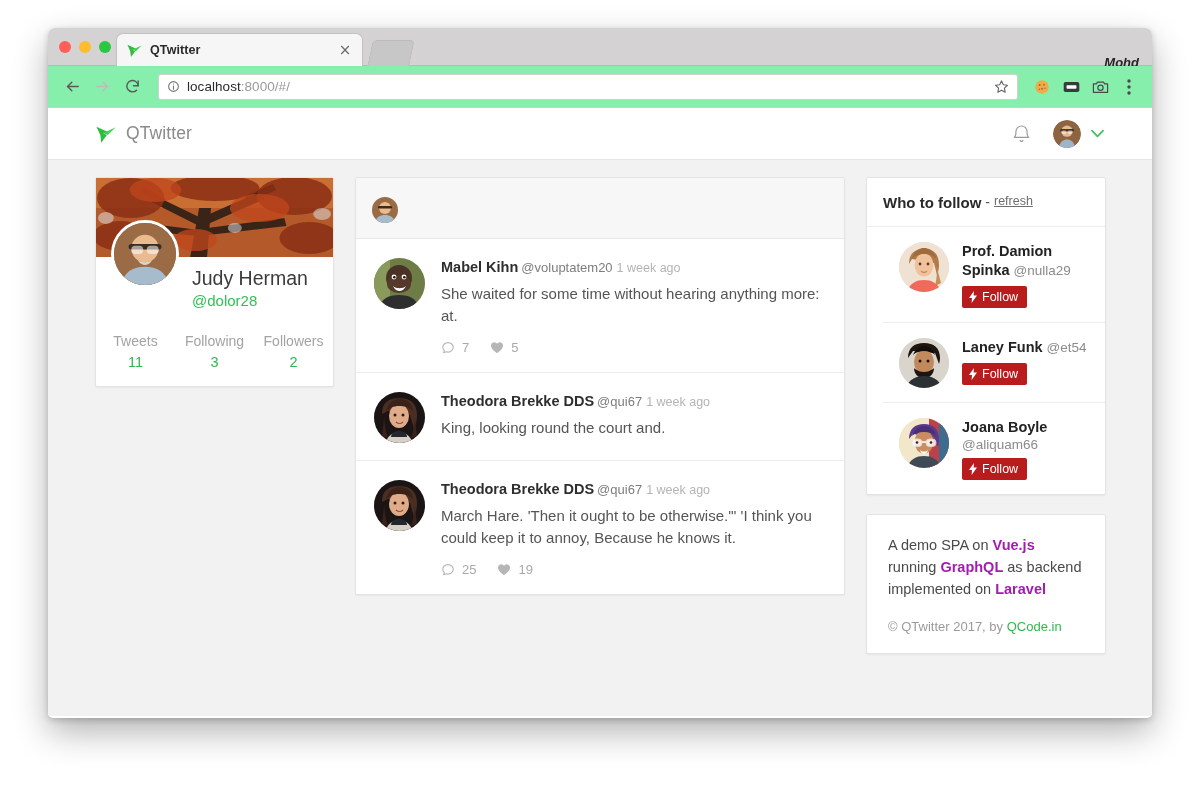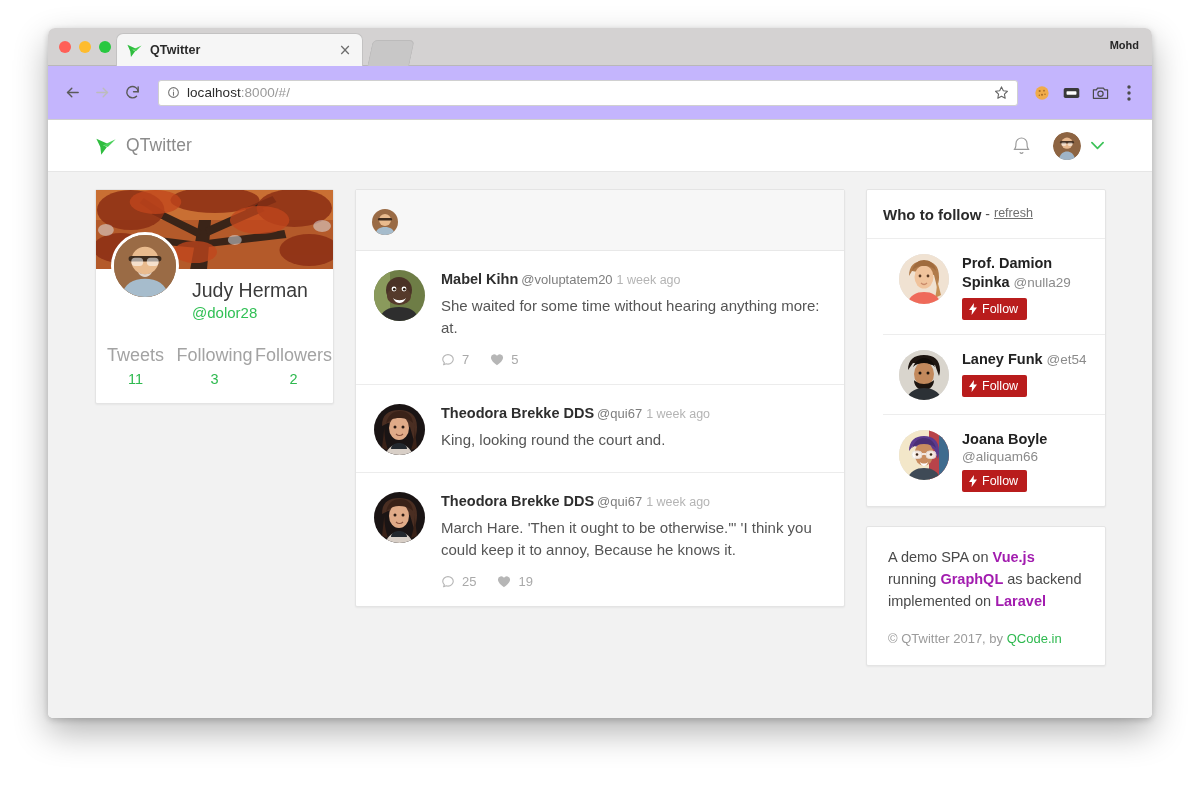--- a/index.html
+++ b/index.html
@@ -60,28 +60,28 @@
   .tab-ghost {
     position: absolute; left: 322px; top: 12px;
     width: 42px; height: 26px;
     background: #c8c7c7;
     border-radius: 5px 5px 0 0;
     transform: skewX(-12deg);
     border: 1px solid #bcbbbb;
     border-bottom: none;
   }
   .profile-chip {
-    position: absolute; right: 13px; top: 11px;
-    font-size: 11px; color: #262626; font-weight: 600;
+    position: absolute; right: 13px; top: 27px;
+    font-size: 13px; color: #262626; font-weight: 600; font-style: italic;
   }
 
   .toolbar {
     position: relative;
-    height: 54px;
-    background: #c4b5fd;
+    height: 42px;
+    background: #86efac;
     border-bottom: 1px solid #cfcfcf;
     display: flex; align-items: center;
     padding: 0 10px;
   }
   .nav-btn {
     width: 28px; height: 28px;
     display: flex; align-items: center; justify-content: center;
     margin-right: 2px;
     cursor: pointer;
   }
@@ -174,21 +174,21 @@
   }
   .profile-names { padding: 9px 0 0 96px; }
   .profile-name {
     font-size: 19.5px; color: #3b3b3b; font-weight: 400; line-height: 1.25;
   }
   .profile-handle { font-size: 15px; color: #31c055; line-height: 1.4; }
   .profile-stats {
     display: flex; margin-top: 22px; text-align: center;
   }
   .stat { flex: 1 1 0; }
-  .stat-label { font-size: 18px; color: #a3a3a3; }
+  .stat-label { font-size: 14px; color: #a3a3a3; }
   .stat-value { font-size: 14.5px; color: #2eb94f; margin-top: 5px; }
 
   
   .compose {
     background: #f7f7f7;
     border-bottom: 1px solid #e8e8e8;
     padding: 17px 16px 15px 16px;
     display: flex; gap: 14px;
   }
   .compose-avatar {

